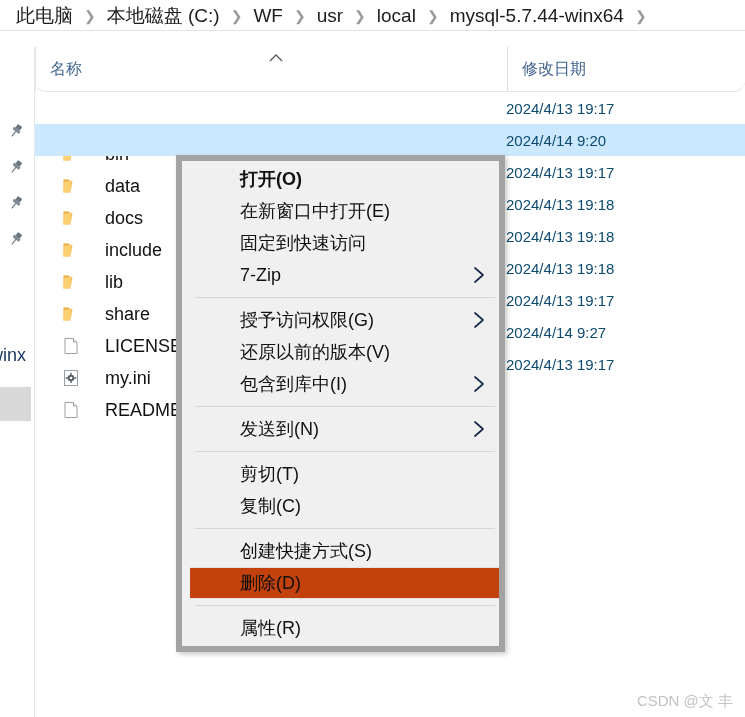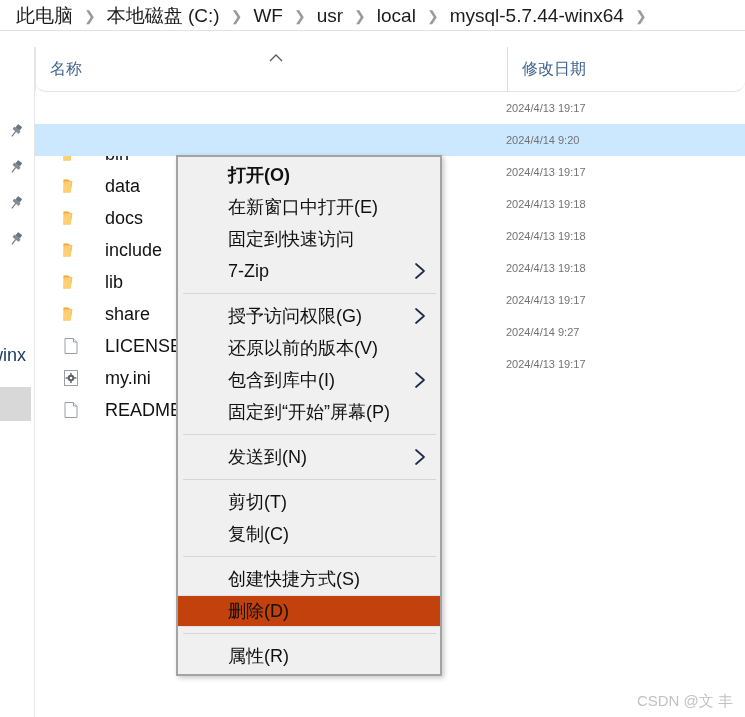--- a/index.html
+++ b/index.html
@@ -148,34 +148,34 @@
     line-height: 1;
   }
   .row-date {
     position: absolute;
     left: 457px; top: 0;
     width: 253px; height: 32px;
     display: flex;
     align-items: center;
     padding-left: 14px;
     box-sizing: border-box;
-    font-size: 11px;
-    color: #737373;
+    font-size: 15px;
+    color: #0c4a6e;
     white-space: nowrap;
   }
 
   
   #context-menu {
     position: absolute;
     left: 176px; top: 155px;
-    width: 266px;
+    width: 329px;
     background: #f0f0f0;
-    border: 2px solid #a3a3a3;
+    border: 6px solid #a3a3a3;
     box-shadow: 2px 2px 5px rgba(0,0,0,0.22);
-    padding: 2px 0 2px 0;
+    padding: 2px 0 2px 8px;
     box-sizing: border-box;
     z-index: 50;
   }
   .menu-item {
     position: relative;
     height: 32px;
     display: flex;
     align-items: center;
     padding-left: 50px;
     padding-right: 14px;
@@ -452,23 +452,20 @@
       <span>还原以前的版本(V)</span>
     </div>
     <div class="menu-item">
       <span>包含到库中(I)</span>
       <span class="submenu-arrow">
         <svg viewBox="0 0 13 18" width="13" height="18" aria-hidden="true">
           <path d="M3 2 L11 9 L3 16" fill="none" stroke="currentColor" stroke-width="1.7" stroke-linecap="round" stroke-linejoin="round"></path>
         </svg>
       </span>
     </div>
-    <div class="menu-item">
-      <span>固定到“开始”屏幕(P)</span>
-    </div>
     <div class="menu-sep"></div>
     <div class="menu-item">
       <span>发送到(N)</span>
       <span class="submenu-arrow">
         <svg viewBox="0 0 13 18" width="13" height="18" aria-hidden="true">
           <path d="M3 2 L11 9 L3 16" fill="none" stroke="currentColor" stroke-width="1.7" stroke-linecap="round" stroke-linejoin="round"></path>
         </svg>
       </span>
     </div>
     <div class="menu-sep"></div>

